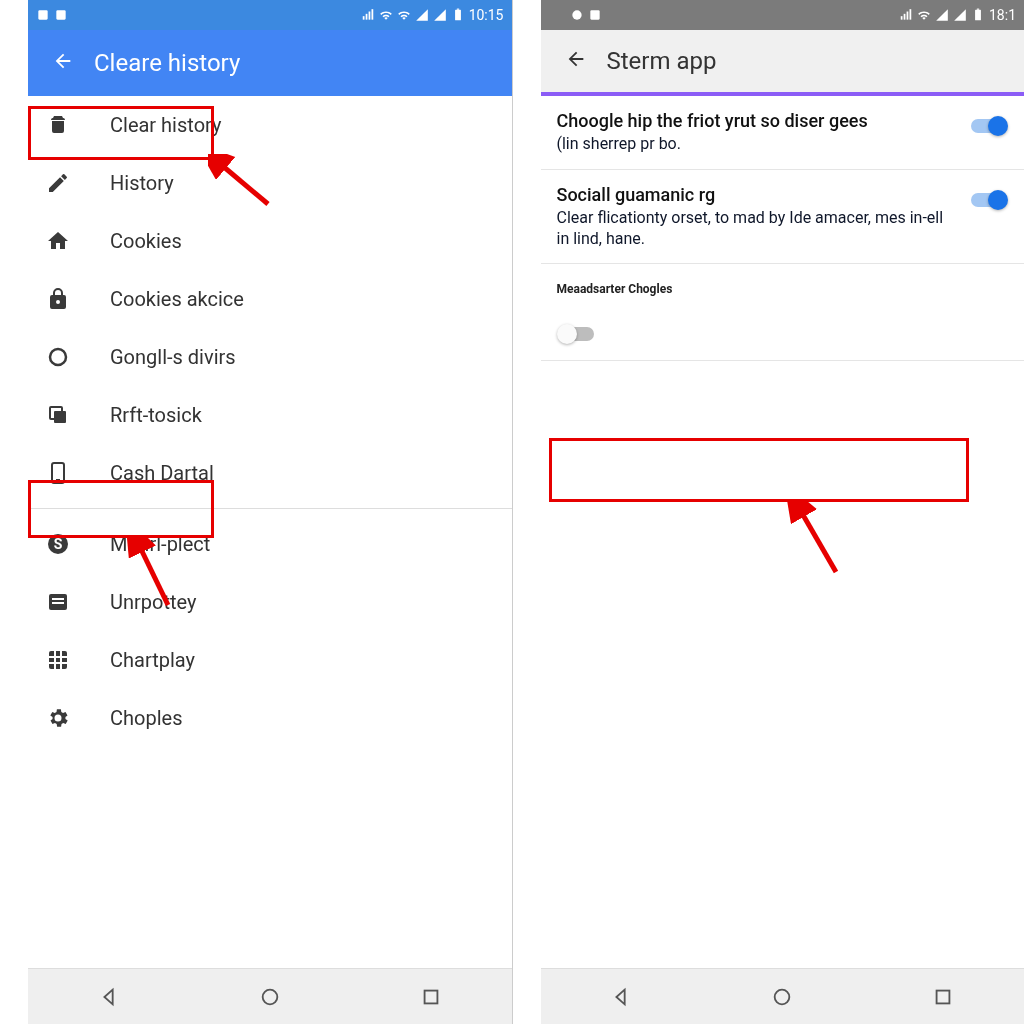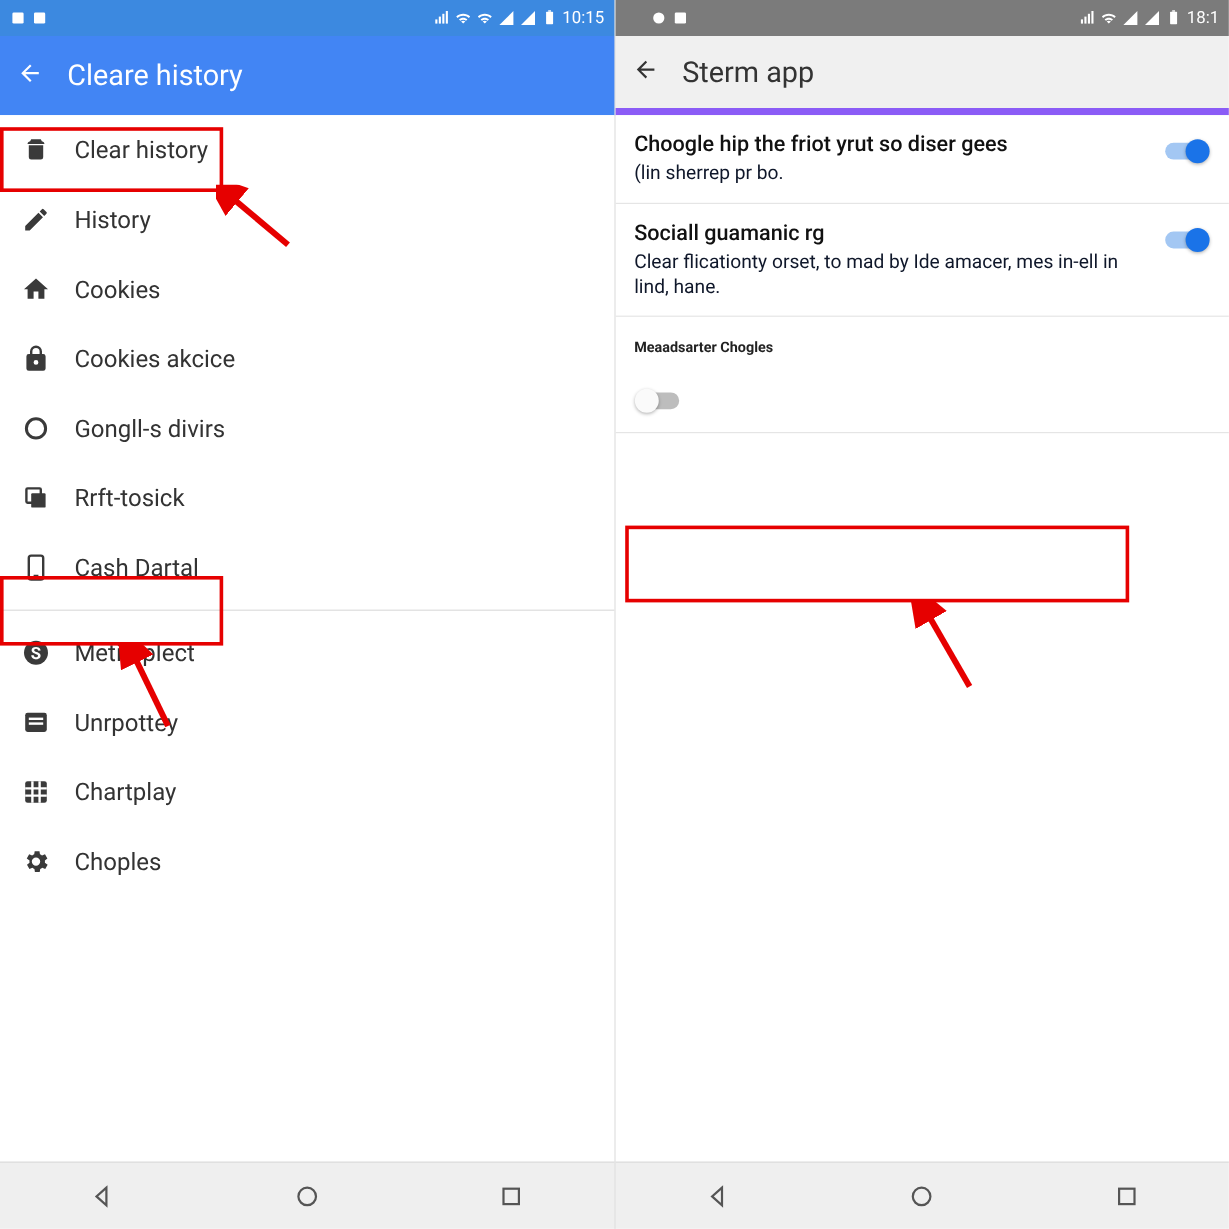--- a/index.html
+++ b/index.html
@@ -4,21 +4,21 @@
 <style>
 * { margin: 0; padding: 0; box-sizing: border-box; }
 body {
   width: 1024px;
   height: 1024px;
   font-family: Roboto, Arial, sans-serif;
   background: #fff;
   display: flex;
   overflow: hidden;
 }
-.panel { flex: 1; display: flex; flex-direction: column; position: relative; }
+.panel { flex: 1; display: flex; flex-direction: column; position: relative; margin-left: 28px; }
 .panel-left { border-right: 1px solid #ccc; }
 
 
 .statusbar {
   height: 30px;
   display: flex;
   align-items: center;
   justify-content: space-between;
   padding: 0 8px;
   font-size: 14px;
@@ -27,41 +27,41 @@
 .sb-blue { background: #3c89e0; color: #fff; }
 .sb-grey { background: #7b7b7b; color: #fff; padding-left: 29px; }
 .sb-icon { width: 14px; height: 14px; display: inline-flex; align-items: center; justify-content: center; }
 .sb-icon svg { width: 100%; height: 100%; }
 
 
 .header {
   height: 66px;
   display: flex;
   align-items: center;
-  padding: 0 14px;
+  padding: 0 24px;
   gap: 20px;
 }
 .header-blue { background: #4285f4; color: #fff; }
-.header-light { background: #f0f0f0; color: #333; border-bottom: 6px solid #8b5cf6; }
+.header-light { background: #f0f0f0; color: #333; border-bottom: 4px solid #8b5cf6; }
 .header-title { font-size: 24px; font-weight: 400; }
 .back-arrow svg { width: 22px; height: 22px; }
 
 
 .menu {
   flex: 1;
   background: #fff;
   display: flex;
   flex-direction: column;
 }
 .menu-item {
   display: flex;
   align-items: center;
   height: 58px;
   padding: 0 16px 0 18px;
-  gap: 20px;
+  gap: 40px;
   font-size: 20px;
   color: #333;
 }
 .menu-icon {
   width: 24px; height: 24px;
   display: flex; align-items: center; justify-content: center;
   color: #3a3a3a;
 }
 .menu-icon svg { width: 100%; height: 100%; }
 .menu-label { flex: 1; }

